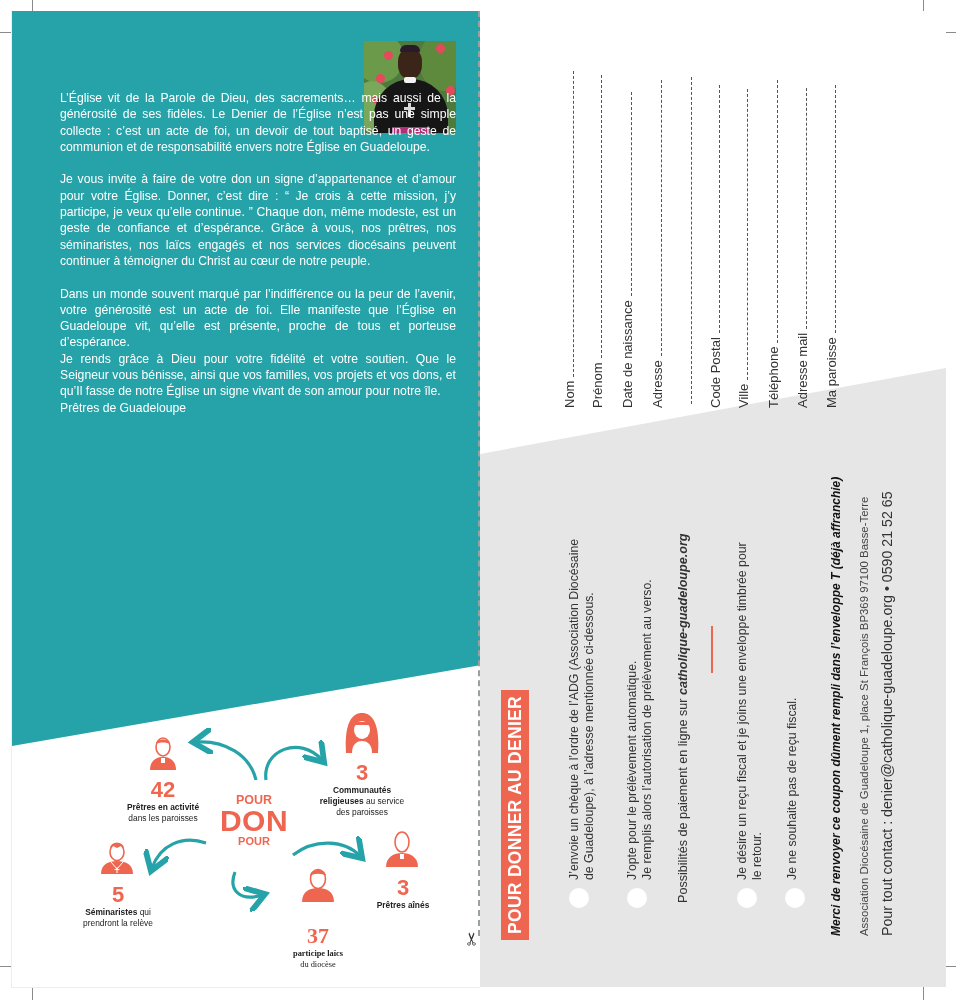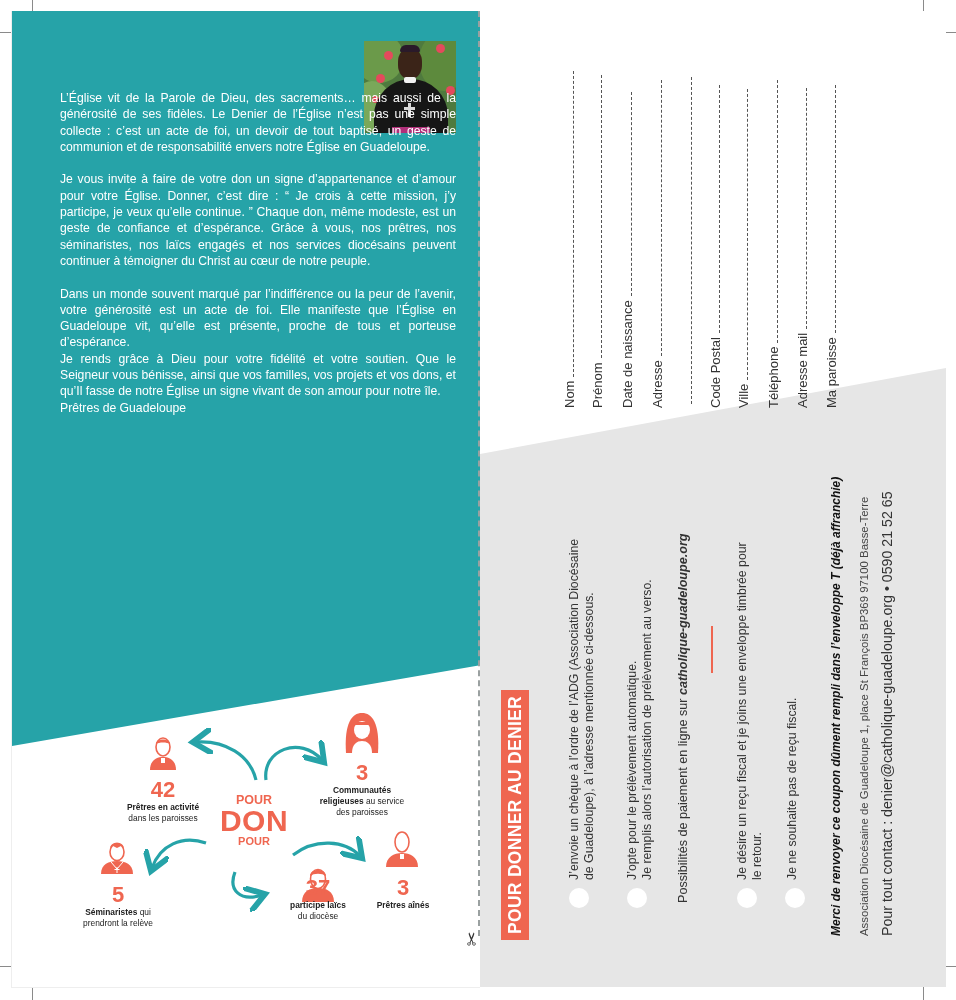--- a/index.html
+++ b/index.html
@@ -173,21 +173,21 @@
     <span class="num">3</span>
     <b>Communautés</b><br>
     <b>religieuses</b> <span>au service</span><br>
     <span>des paroisses</span>
   </div>
   <div class="stat" style="left:68px;top:883px;width:100px;">
     <span class="num">5</span>
     <b>Séminaristes</b> <span>qui</span><br>
     <span>prendront la relève</span>
   </div>
-  <div class="stat" style="left:270px;top:876px;width:96px;">
+  <div class="stat" style="left:270px;top:924px;width:96px;font-family:Liberation Serif, serif;">
     <span class="num">37</span>
     <b>participe laïcs</b><br>
     <span>du diocèse</span>
   </div>
   <div class="stat" style="left:360px;top:876px;width:86px;">
     <span class="num">3</span>
     <b>Prêtres aînés</b>
   </div>
 </div>
 <div class="scissors">✂</div>

